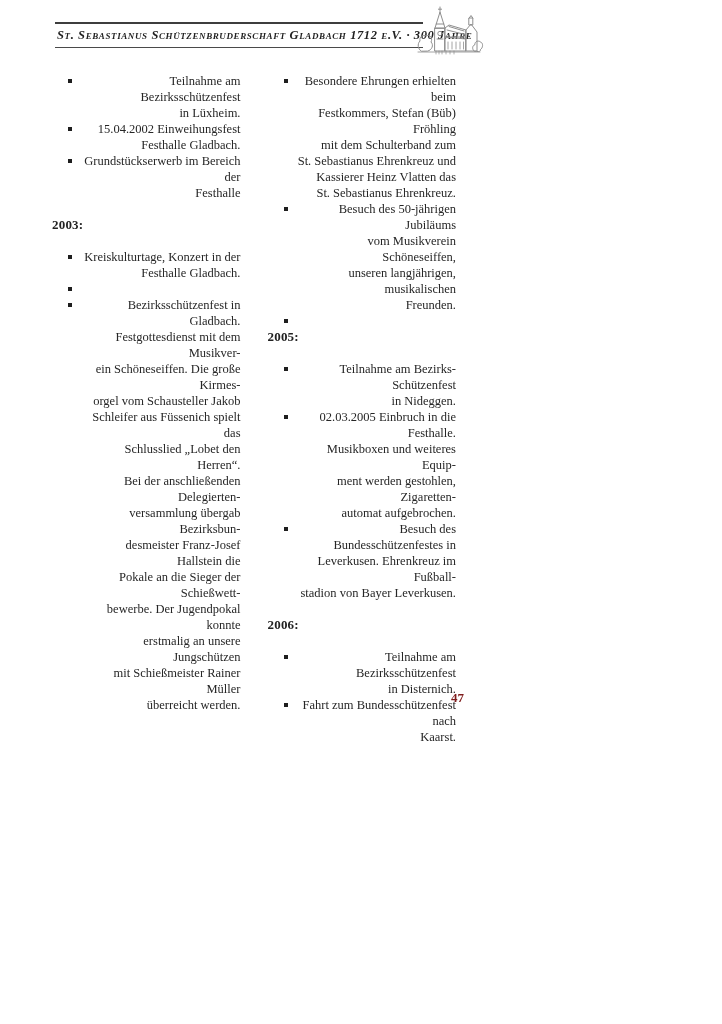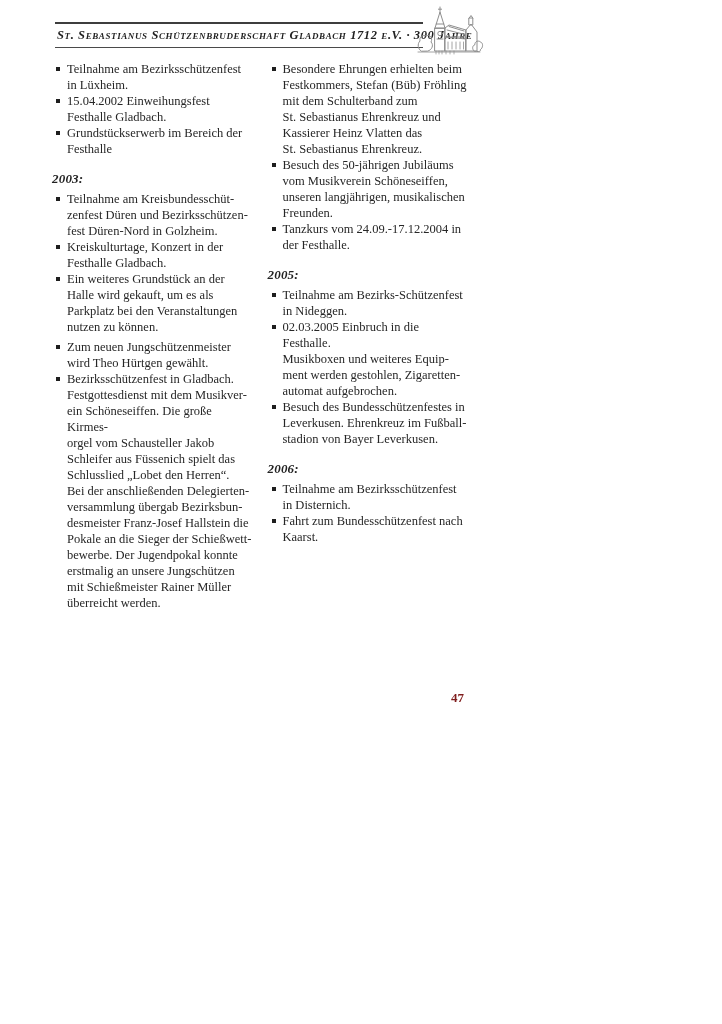--- a/index.html
+++ b/index.html
@@ -59,27 +59,27 @@
     font-size: 12.5px;
     line-height: 16px;
   }
   .year-section h2 {
     font-size: 13px;
     line-height: 16px;
     font-weight: 700;
     margin: 14px 0 0 0;
     letter-spacing: 0.2px;
     color: #222222;
-    font-style: italic;
   }
   .year-section:first-child h2 { margin-top: 0; }
   .event-list {
     list-style: none;
-    margin: 4px;
+    margin: 16px;
     padding: 0;
+    text-align: right;
   }
   .event-item {
     position: relative;
     padding-left: 11px;
   }
   .bullet {
     position: absolute;
     left: 0;
     top: 6px;
     width: 4.2px;
@@ -162,50 +162,38 @@
     <span class="bullet"></span>
     <span class="event-text">Grundstückserwerb im Bereich der
 Festhalle</span>
   </li>
 </ul>
   </section>
 
   <section class="year-section">
     <h2>2003:</h2>
     <ul class="event-list">
-  <li class="event-item">
-    <span class="bullet"></span>
-    <span class="event-text">Teilnahme am Kreisbundesschüt-
-zenfest Düren und Bezirksschützen-
-fest Düren-Nord in Golzheim.</span>
-  </li>
 
 
   <li class="event-item">
     <span class="bullet"></span>
     <span class="event-text">Kreiskulturtage, Konzert in der
 Festhalle Gladbach.</span>
   </li>
 
   <li class="event-item">
     <span class="bullet"></span>
-    <span class="event-text">Ein weiteres Grundstück an der
-Halle wird gekauft, um es als
-Parkplatz bei den Veranstaltungen
-nutzen zu können.</span>
-  </li>
-</ul>
-  </section>
-
-  <section class="year-section">
-    <ul class="event-list">
-  <li class="event-item">
-    <span class="bullet"></span>
-    <span class="event-text">Zum neuen Jungschützenmeister
-wird Theo Hürtgen gewählt.</span>
+  </li>
+</ul>
+  </section>
+
+  <section class="year-section">
+    <ul class="event-list">
+  <li class="event-item">
+    <span class="bullet"></span>
   </li>
 
   <li class="event-item">
     <span class="bullet"></span>
     <span class="event-text">Bezirksschützenfest in Gladbach.
 Festgottesdienst mit dem Musikver-
 ein Schöneseiffen. Die große Kirmes-
 orgel vom Schausteller Jakob
 Schleifer aus Füssenich spielt das
 Schlusslied „Lobet den Herren“.
@@ -238,22 +226,20 @@
   <li class="event-item">
     <span class="bullet"></span>
     <span class="event-text">Besuch des 50-jährigen Jubiläums
 vom Musikverein Schöneseiffen,
 unseren langjährigen, musikalischen
 Freunden.</span>
   </li>
 
   <li class="event-item">
     <span class="bullet"></span>
-    <span class="event-text">Tanzkurs vom 24.09.-17.12.2004 in
-der Festhalle.</span>
   </li>
 </ul>
   </section>
 
   <section class="year-section">
     <h2>2005:</h2>
     <ul class="event-list">
   <li class="event-item">
     <span class="bullet"></span>
     <span class="event-text">Teilnahme am Bezirks-Schützenfest

